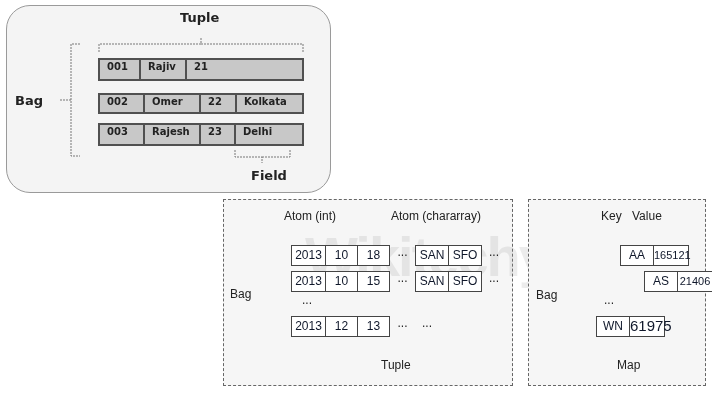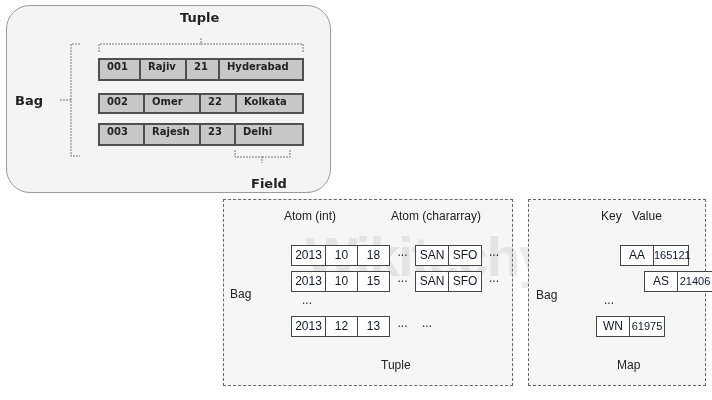--- a/index.html
+++ b/index.html
@@ -37,27 +37,26 @@
   <path d="M414,242 V234 H427 V225 M427,234 H443 V242" fill="none" stroke="#333" stroke-width="1"></path>
   <path d="M292,340 V347 H392 V354 M392,347 H497 V340" fill="none" stroke="#333" stroke-width="1"></path>
 
   <path d="M596,242 V234 H613 V226 M613,234 H627 V242" fill="none" stroke="#333" stroke-width="1"></path>
   <path d="M631,242 V234 H646 V226 M646,234 H661 V242" fill="none" stroke="#333" stroke-width="1"></path>
   <path d="M596,340 V347 H627 V354 M627,347 H661 V340" fill="none" stroke="#333" stroke-width="1"></path>
 </svg>
 
 <div class="abs lbl-b" style="left:180px;top:10px;font-size:13px;">Tuple</div>
 <div class="abs lbl-b" style="left:15px;top:93px;font-size:13px;">Bag</div>
-<div class="abs lbl-b" style="left:251px;top:176px;font-size:13px;">Field</div>
+<div class="abs lbl-b" style="left:251px;top:168px;font-size:13px;">Field</div>
 
 <div class="row1" style="top:58px;width:206px;">
   <div class="c" style="width:41px">001</div>
   <div class="c" style="width:46px">Rajiv</div>
   <div class="c" style="width:33px">21</div>
-  <div class="c" style="flex:1">Hyderabad</div>
 </div>
 <div class="row1" style="top:93px;width:206px;height:21px;">
   <div class="c" style="width:45px">002</div>
   <div class="c" style="width:56px">Omer</div>
   <div class="c" style="width:36px">22</div>
   <div class="c" style="flex:1">Kolkata</div>
 </div>
 <div class="row1" style="top:123px;width:206px;">
   <div class="c" style="width:45px">003</div>
   <div class="c" style="width:56px">Rajesh</div>
@@ -124,15 +123,15 @@
 <div class="row2" style="left:600px;top:271px;padding-left:44px;">
   <div class="box">
       <div class="c" style="width:33px">AS</div>
       <div class="c" style="width:34px;font-size:11px;">21406</div>
     </div>
 </div>
 <div class="abs dots" style="left:604px;top:293px;">...</div>
 <div class="row2" style="left:596px;top:316px;">
   <div class="box">
       <div class="c" style="width:33px">WN</div>
-      <div class="c" style="width:34px;font-size:11px;">61975</div>
+      <div class="c" style="width:34px;font-size:15px;">61975</div>
     </div>
 </div>
 
 </body></html>

